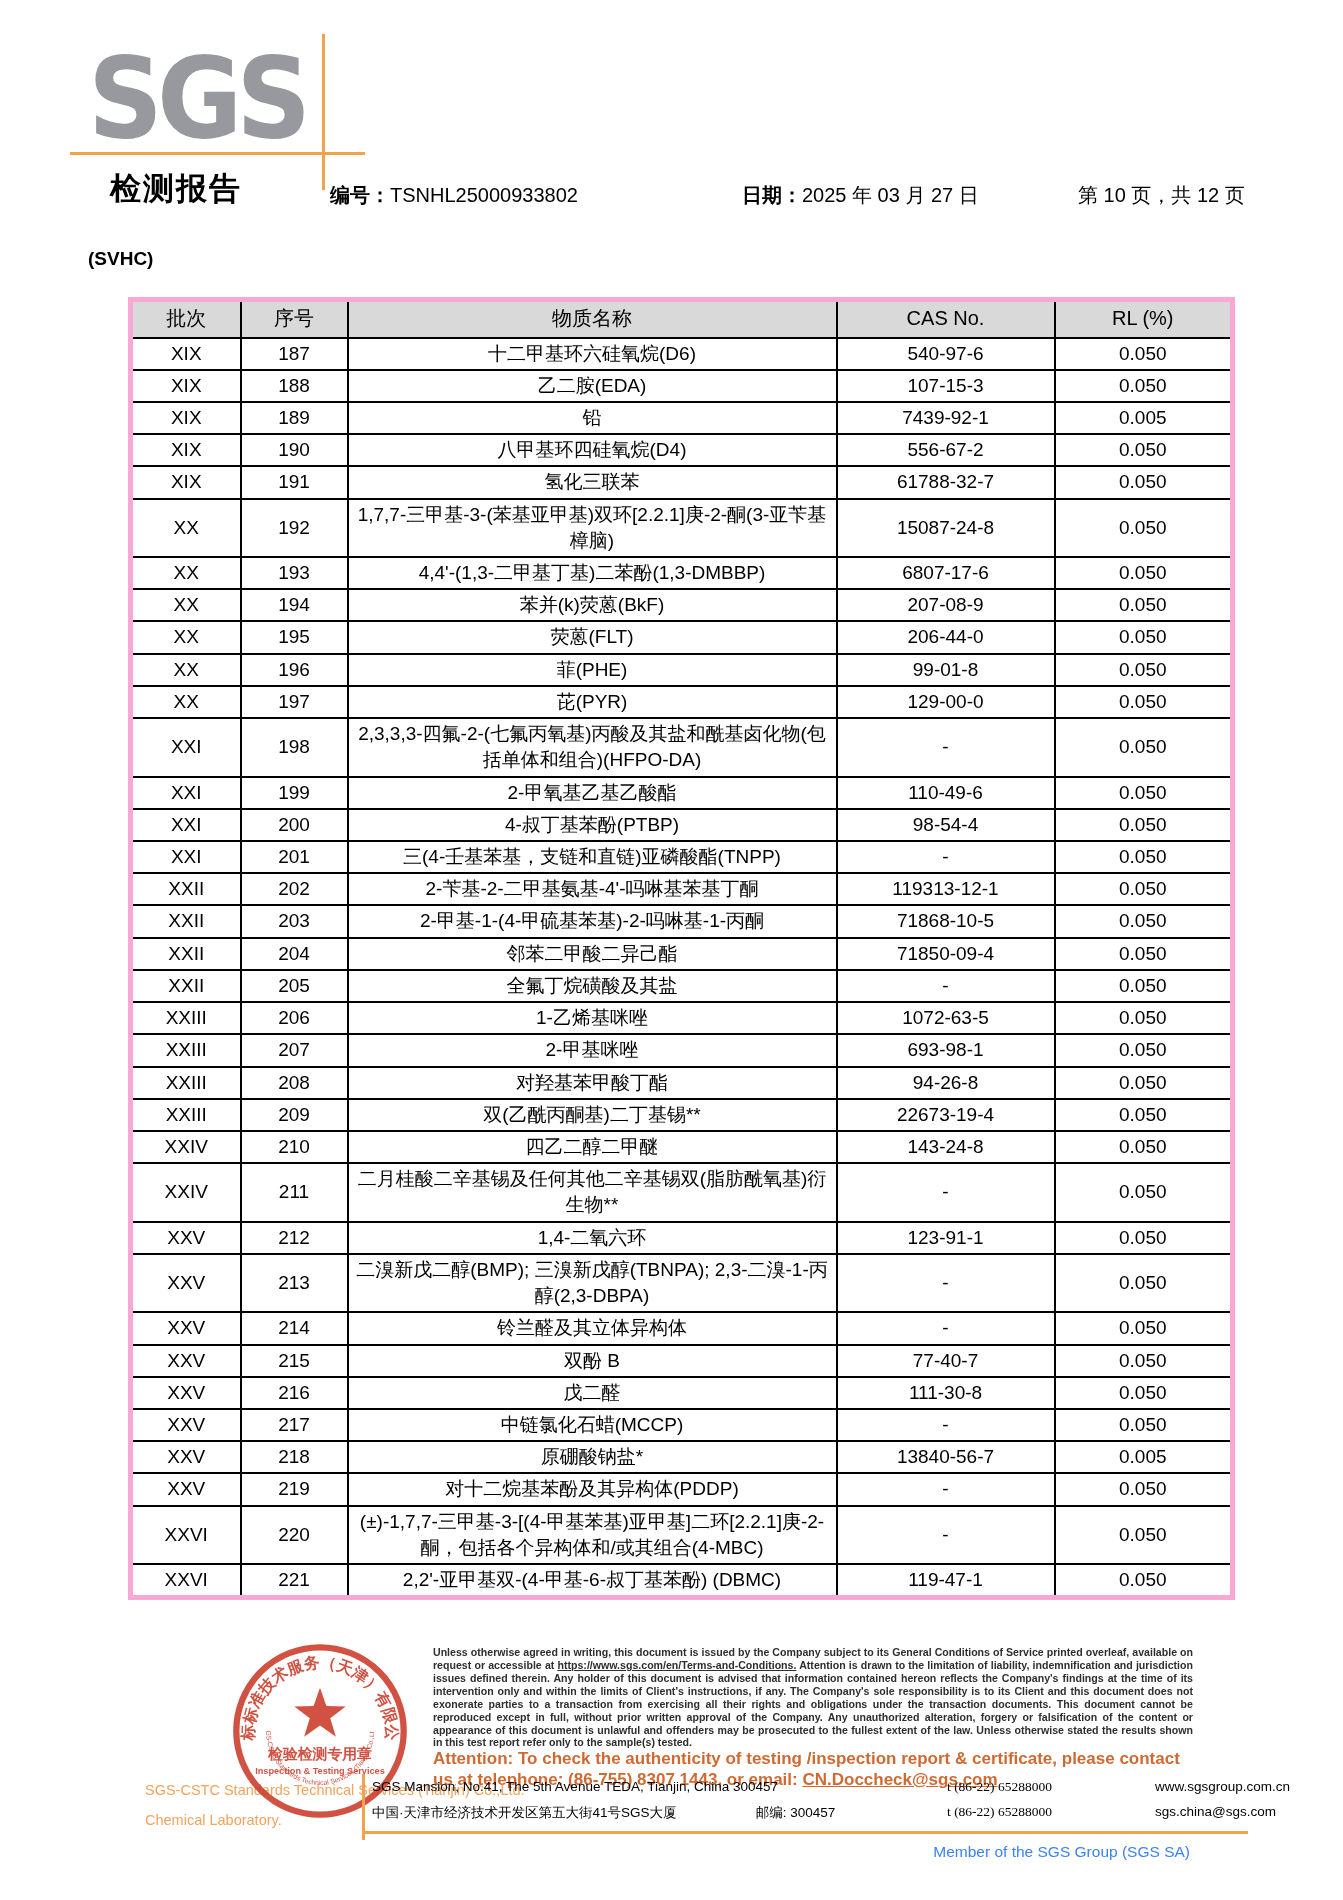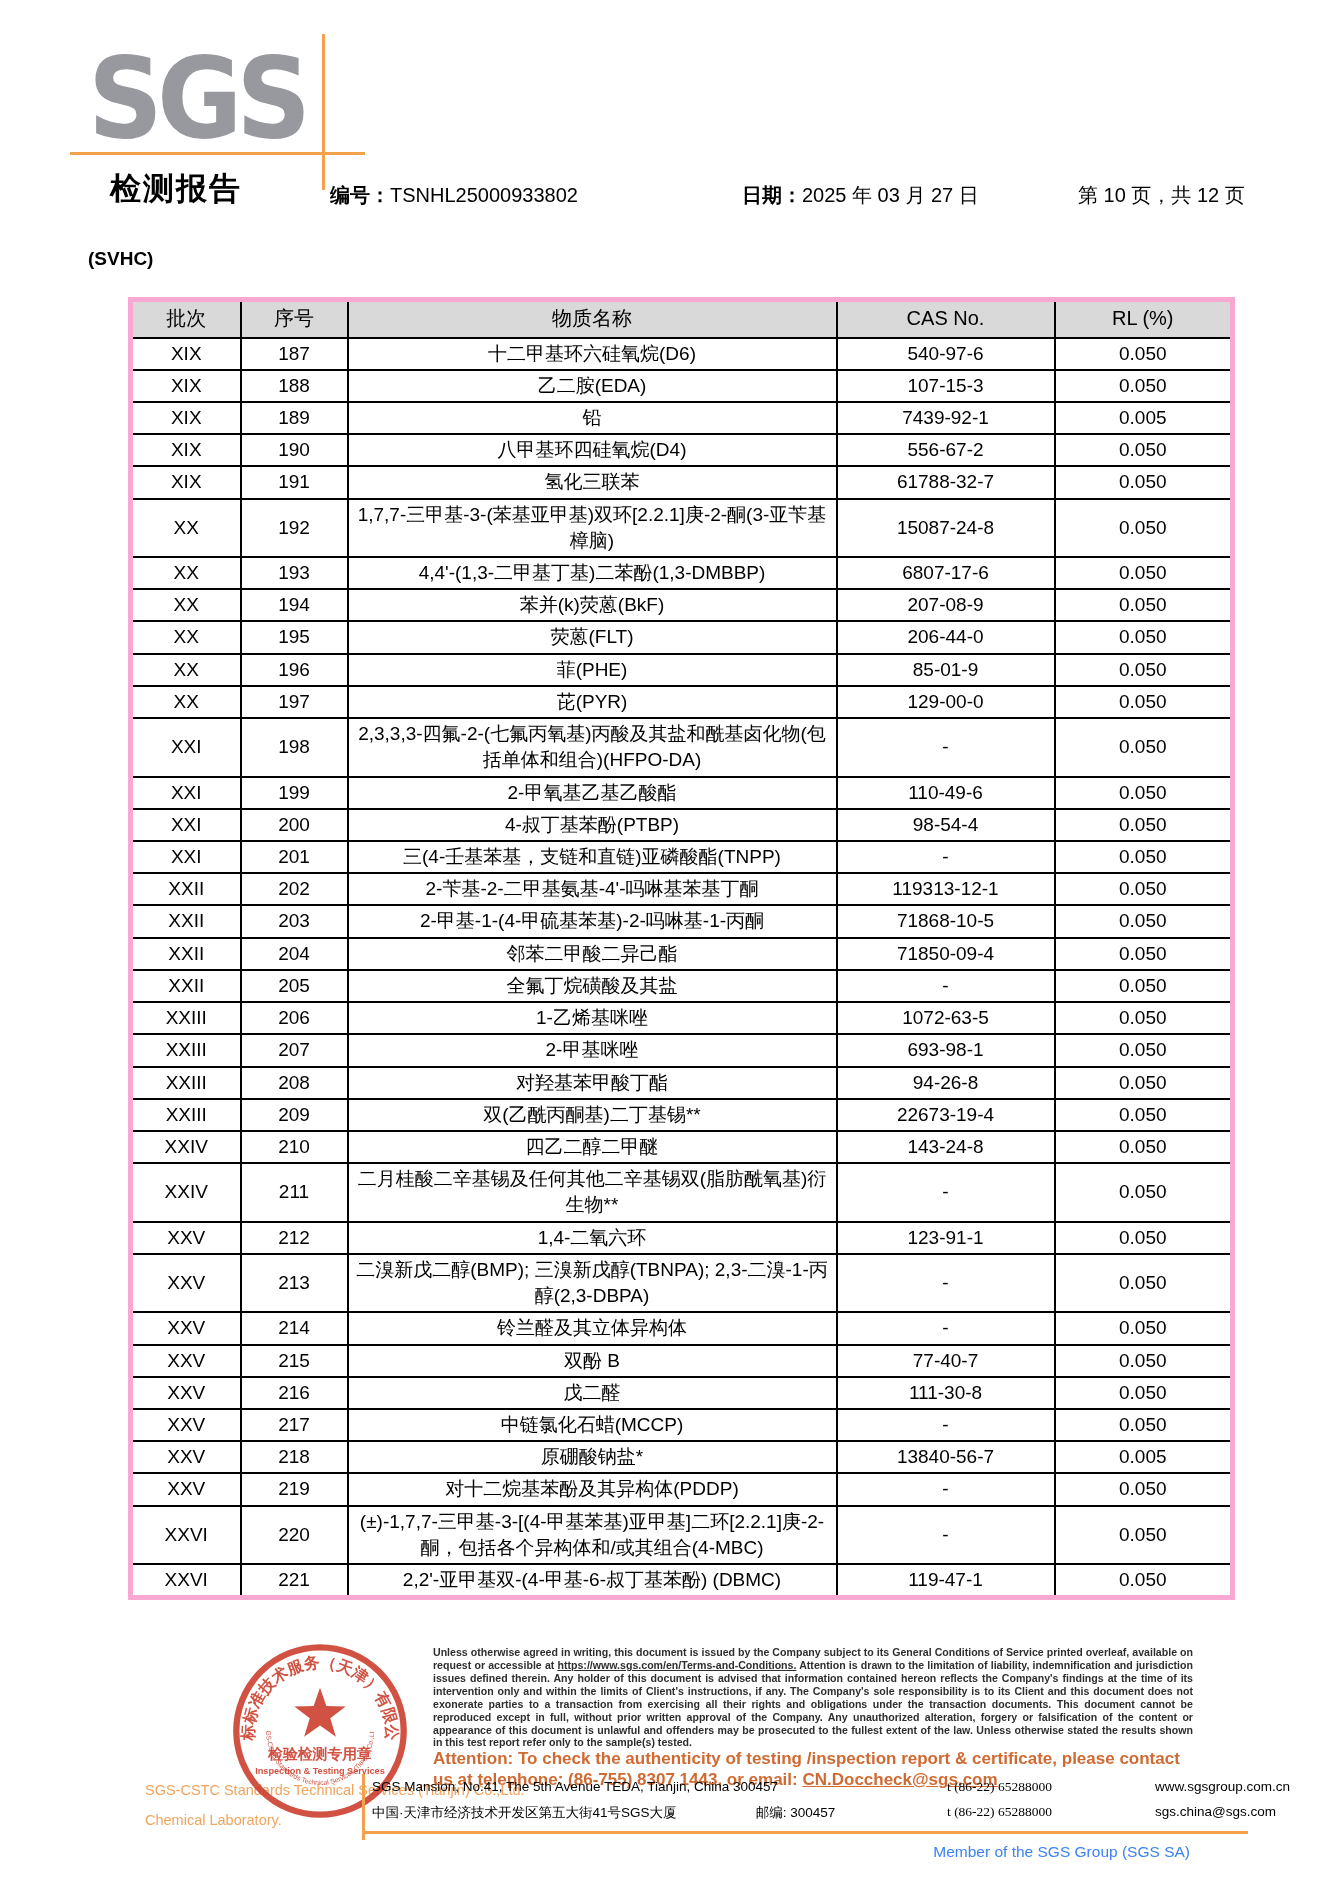--- a/index.html
+++ b/index.html
@@ -170,21 +170,21 @@
           <td>XX</td>
           <td>195</td>
           <td>荧蒽(FLT)</td>
           <td>206-44-0</td>
           <td>0.050</td>
         </tr>
         <tr>
           <td>XX</td>
           <td>196</td>
           <td>菲(PHE)</td>
-          <td>85-01-9</td>
+          <td>99-01-8</td>
           <td>0.050</td>
         </tr>
         <tr>
           <td>XX</td>
           <td>197</td>
           <td>芘(PYR)</td>
           <td>129-00-0</td>
           <td>0.050</td>
         </tr>
         <tr>

